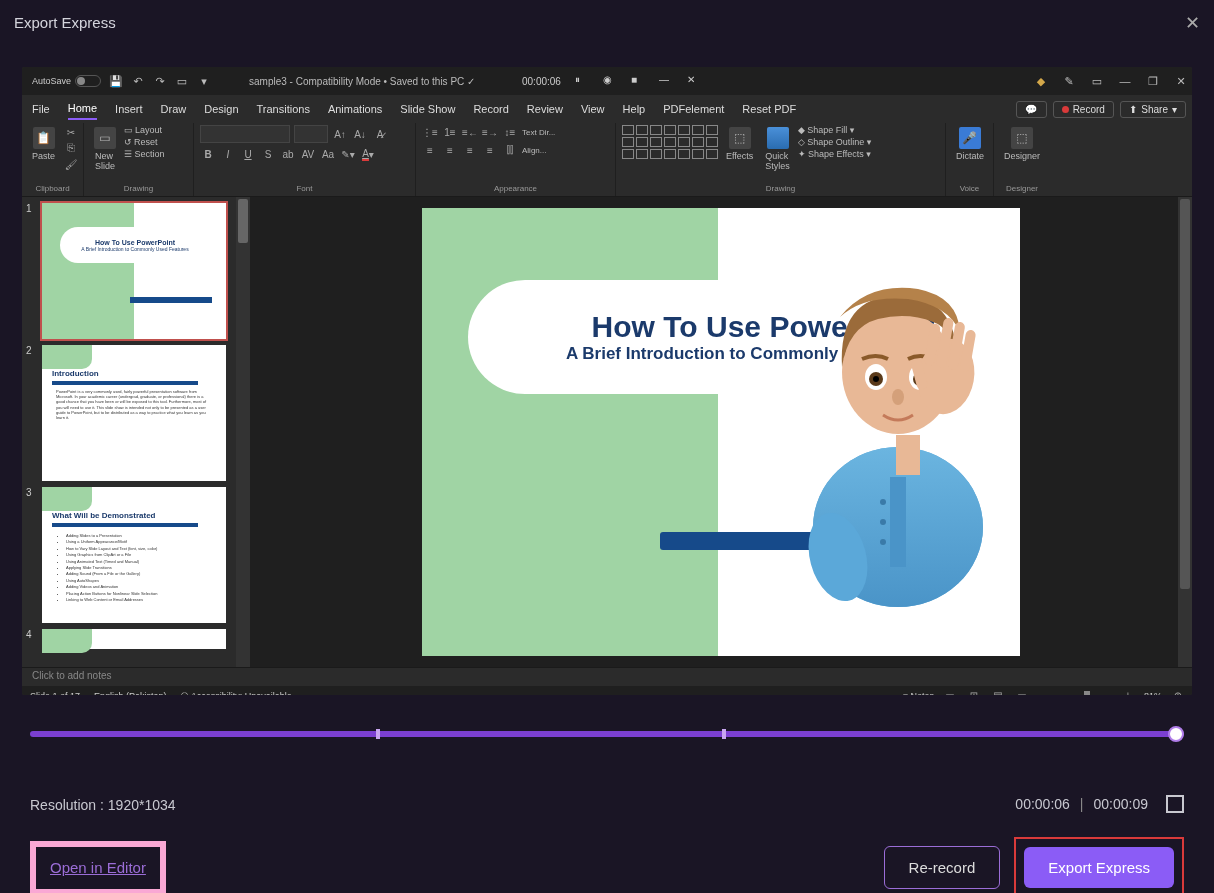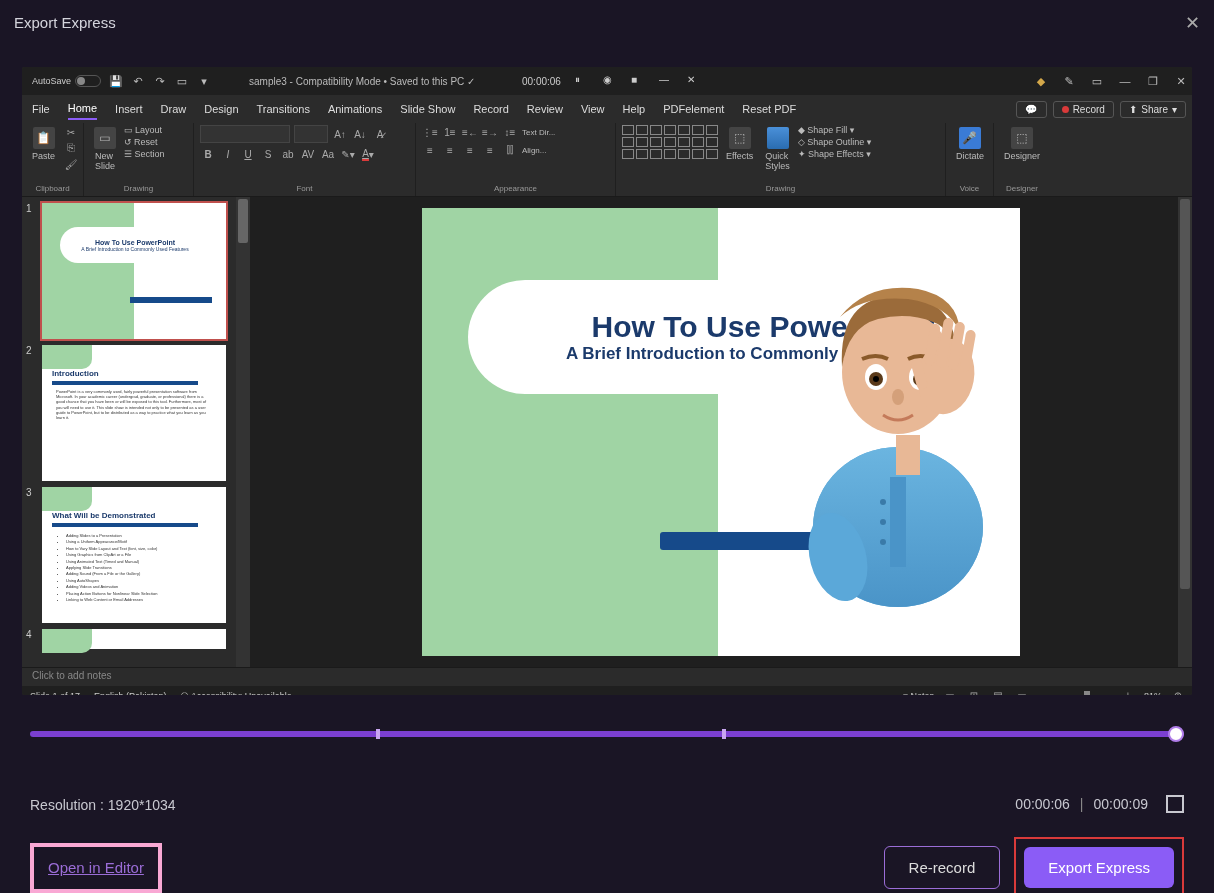--- a/index.html
+++ b/index.html
@@ -75,21 +75,21 @@
 .tl-track { height: 6px; background: #7b3fd1; border-radius: 3px; position: relative; }
 .tl-handle { position: absolute; right: 0; top: -5px; width: 16px; height: 16px; background: #fff; border-radius: 50%; border: 2px solid #b07de8; }
 .tl-dots { position: absolute; top: -2px; width: 100%; }
 .tl-dot { position: absolute; width: 4px; height: 10px; background: #c8a5f0; }
 
 .info-row { display: flex; justify-content: space-between; align-items: flex-end; padding: 6px 30px 2px 30px; font-size: 14px; color: #c8c8d0; margin-top: 44px; }
 .time-sep { margin: 0 10px; color: #888; }
 .fs-icon { width: 18px; height: 18px; border: 2px solid #c8c8d0; position: relative; margin-left: 18px; cursor:pointer; }
 
 .actions { display: flex; justify-content: space-between; align-items: center; padding: 22px 30px 10px 30px; }
-.open-editor-box { border: 4px solid #f9a8d4; padding: 12px 14px; }
+.open-editor-box { border: 6px solid #f9a8d4; padding: 12px 14px; }
 .open-editor { color: #9b6dd7; text-decoration: underline; font-size: 15px; cursor: pointer; }
 .right-actions { display: flex; gap: 14px; align-items: center; }
 .btn-outline { border: 1.5px solid #9b6dd7; background: transparent; color: #ddd; padding: 12px 24px; border-radius: 6px; font-size: 15px; cursor: pointer; }
 .export-box { border: 2px solid #d93a3a; padding: 8px; }
 .btn-primary { background: #8b5cf6; color: #fff; border: none; padding: 12px 24px; border-radius: 6px; font-size: 15px; cursor: pointer; }
 
 
 .th1-green { position:absolute; left:0; top:0; width:50%; height:100%; background:#a0d4a4; }
 .th1-pill { position:absolute; left:18px; top:24px; width:150px; height:36px; background:#fff; border-radius:18px; display:flex; flex-direction:column; align-items:center; justify-content:center; }
 .th1-pill .t1 { font-size:7px; font-weight:700; color:#1b3a6b; }

